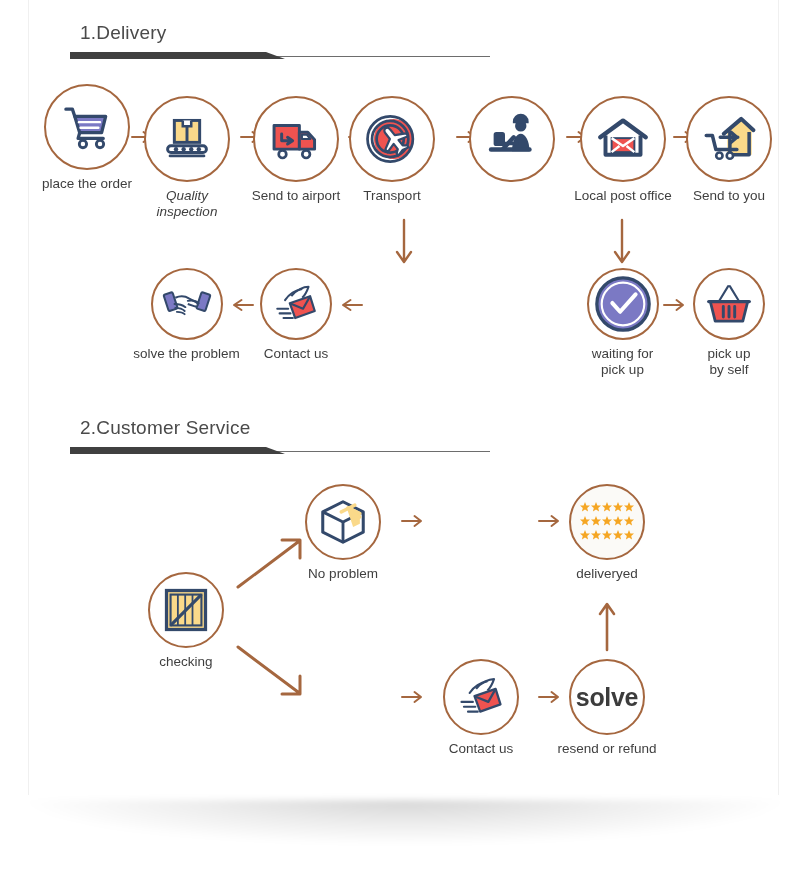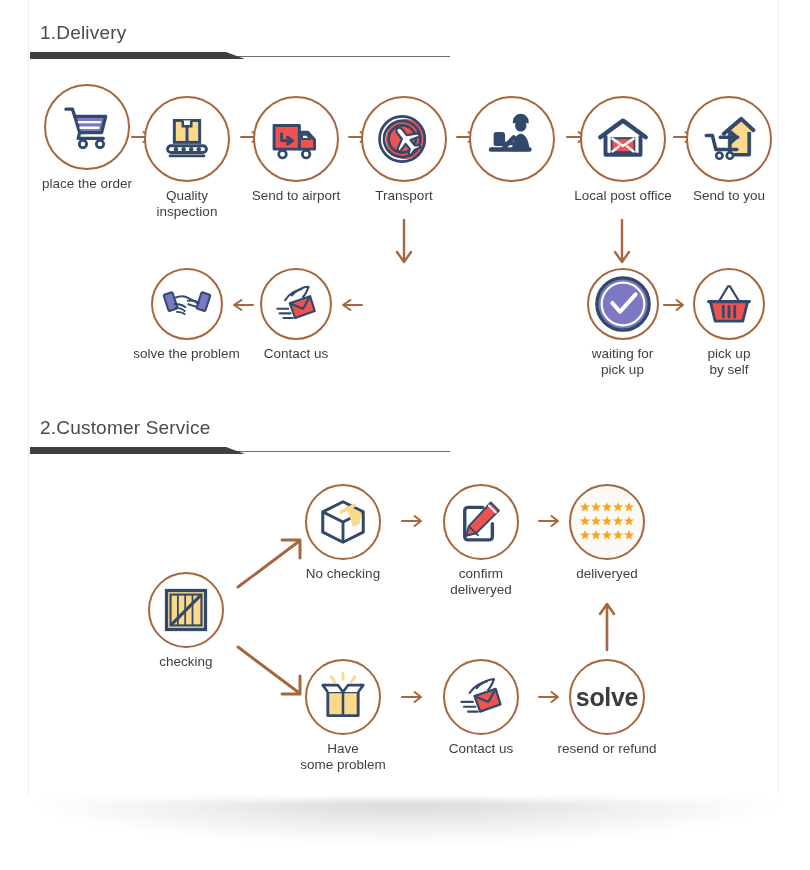--- a/index.html
+++ b/index.html
@@ -17,21 +17,21 @@
   .side-rule{position:absolute;top:0;width:1px;height:795px;background:#f0f0f0;}
   .side-rule.left{left:28px;}
   .side-rule.right{left:778px;}
   .bottom-shadow{
     position:absolute;left:30px;top:800px;width:750px;height:44px;
     background:radial-gradient(ellipse at 50% 0%, rgba(0,0,0,0.16) 0%, rgba(0,0,0,0.07) 38%, rgba(0,0,0,0.0) 72%);
     filter:blur(3px);
   }
 
   
-  .sec-head{position:absolute;left:30px;width:420px;}
+  .sec-head{position:absolute;left:30px;width:420px;padding-left:40px;}
   .sec-title{
     font-size:19px;color:#4a4a4a;font-weight:400;letter-spacing:.2px;
     padding-left:10px;
   }
   .sec-rule{position:relative;height:11px;margin-top:5px;}
   .sec-rule .thin{
     position:absolute;left:0;bottom:3px;width:420px;height:1px;background:#6d6d6d;
   }
   .sec-rule .thick{
     position:absolute;left:0;bottom:1px;width:215px;height:7px;background:#404040;
@@ -89,21 +89,21 @@
     </div>
     <div class="label">place the order</div>
   </div>
 
   <div class="arrow" style="left:131px;top:130px;">
     <svg width="22" height="14" viewBox="0 0 22 14">
         <path d="M1 7 h17 M12.5 2 L19 7 L12.5 12" fill="none" stroke="#a5673f" stroke-width="2" stroke-linecap="round" stroke-linejoin="round"></path>
       </svg>
   </div>
 
-  <div class="node" style="left:132px;top:96px;width:110px;">
+  <div class="node" style="left:132px;top:96px;width:110px;font-style:italic;">
     <div class="circle" style="width:86px;height:86px;margin:0 auto;">
       <svg width="54" height="54" viewBox="0 0 64 64">
         <rect x="17" y="10" width="30" height="26" fill="#fad98a" stroke="#33496b" stroke-width="3.5"></rect>
         <path d="M32 10 v26" stroke="#33496b" stroke-width="3.5"></path>
         <path d="M27 10 v7 h10 v-7" fill="#fff" stroke="#33496b" stroke-width="3"></path>
         <rect x="9" y="40" width="46" height="8" rx="4" fill="#fff" stroke="#33496b" stroke-width="3.5"></rect>
         <circle cx="19" cy="44" r="2.6" fill="#33496b"></circle>
         <circle cx="28" cy="44" r="2.6" fill="#33496b"></circle>
         <circle cx="37" cy="44" r="2.6" fill="#33496b"></circle>
         <circle cx="46" cy="44" r="2.6" fill="#33496b"></circle>
@@ -133,21 +133,21 @@
     </div>
     <div class="label">Send to airport</div>
   </div>
 
   <div class="arrow" style="left:348px;top:130px;">
     <svg width="22" height="14" viewBox="0 0 22 14">
         <path d="M1 7 h17 M12.5 2 L19 7 L12.5 12" fill="none" stroke="#a5673f" stroke-width="2" stroke-linecap="round" stroke-linejoin="round"></path>
       </svg>
   </div>
 
-  <div class="node" style="left:349px;top:96px;width:110px;">
+  <div class="node" style="left:337px;top:96px;width:110px;">
     <div class="circle" style="width:86px;height:86px;margin:0 auto;">
       <svg width="58" height="58" viewBox="0 0 64 64">
         <circle cx="34" cy="32" r="22" fill="#ef5350"></circle>
         <circle cx="30" cy="32" r="25" fill="none" stroke="#33496b" stroke-width="3"></circle>
         <circle cx="30" cy="32" r="20" fill="none" stroke="#33496b" stroke-width="3"></circle>
         <circle cx="30" cy="32" r="15" fill="none" stroke="#33496b" stroke-width="3"></circle>
         <g transform="rotate(-38 34 32)">
           <path d="M34 17 c2.6 0 3.4 2.2 3.4 5 v7.3 l11 6 v4 l-11 -3.2 v7.4 l4 3 v3 l-7.4 -2 l-7.4 2 v-3 l4 -3 v-7.4 l-11 3.2 v-4 l11 -6 V22 c0 -2.8 .8 -5 3.4 -5 Z" fill="#fff" stroke="#33496b" stroke-width="2.4" stroke-linejoin="round"></path>
         </g>
       </svg>
@@ -337,41 +337,29 @@
     <div class="circle" style="width:76px;height:76px;margin:0 auto;">
       <svg width="54" height="54" viewBox="0 0 64 64">
         <path d="M32 8 L56 20 L56 44 L32 56 L8 44 L8 20 Z" fill="#fff" stroke="#33496b" stroke-width="3.6" stroke-linejoin="round"></path>
         <path d="M8 20 L32 32 L56 20" fill="none" stroke="#33496b" stroke-width="3.4" stroke-linejoin="round"></path>
         <path d="M32 32 v24" stroke="#33496b" stroke-width="3.4"></path>
         <path d="M36 14 L52 22 L52 34 L44 38" fill="#fad98a" stroke="#fad98a" stroke-width="0"></path>
         <path d="M38 15 L52 22 M44 30 L52 26" fill="none" stroke="#fad98a" stroke-width="4" stroke-linecap="round"></path>
         <path d="M30 20 L46 12" fill="none" stroke="#fad98a" stroke-width="4" stroke-linecap="round"></path>
       </svg>
     </div>
-    <div class="label">No checking</div>
+    <div class="label">No problem</div>
   </div>
 
   <div class="arrow" style="left:401px;top:514px;">
     <svg width="24" height="14" viewBox="0 0 24 14">
         <path d="M1 7 h18 M13.5 2 L20 7 L13.5 12" fill="none" stroke="#a5673f" stroke-width="2" stroke-linecap="round" stroke-linejoin="round"></path>
       </svg>
   </div>
 
-  <div class="node" style="left:432px;top:484px;width:98px;">
-    <div class="circle" style="width:76px;height:76px;margin:0 auto;">
-      <svg width="52" height="52" viewBox="0 0 64 64">
-        <path d="M46 34 v16 a4 4 0 0 1 -4 4 H16 a4 4 0 0 1 -4 -4 V18 a4 4 0 0 1 4 -4 h18" fill="none" stroke="#33496b" stroke-width="4.2" stroke-linecap="round" stroke-linejoin="round"></path>
-        <path d="M44 8 l10 10 L26 46 l-12 3 l3 -12 Z" fill="#ef5350" stroke="#33496b" stroke-width="2.4" stroke-linejoin="round"></path>
-        <path d="M41 11 l10 10" stroke="#fff" stroke-width="2.4"></path>
-        <path d="M17 37 l12 12" fill="none" stroke="#33496b" stroke-width="2.2"></path>
-      </svg>
-    </div>
-    <div class="label">confirm
-deliveryed</div>
-  </div>
 
   <div class="arrow" style="left:538px;top:514px;">
     <svg width="24" height="14" viewBox="0 0 24 14">
         <path d="M1 7 h18 M13.5 2 L20 7 L13.5 12" fill="none" stroke="#a5673f" stroke-width="2" stroke-linecap="round" stroke-linejoin="round"></path>
       </svg>
   </div>
 
   <div class="node" style="left:558px;top:484px;width:98px;">
     <div class="circle" style="width:76px;height:76px;margin:0 auto;background:#fbfaf7;">
       <svg width="58" height="44" viewBox="0 0 58 44">
@@ -428,33 +416,20 @@
     </div>
     <div class="label">deliveryed</div>
   </div>
 
   <div class="arrow" style="left:597px;top:600px;">
     <svg width="20" height="52" viewBox="0 0 20 52">
         <path d="M10 50 V6 M3 14 L10 4 L17 14" fill="none" stroke="#a5673f" stroke-width="2.6" stroke-linecap="round" stroke-linejoin="round"></path>
       </svg>
   </div>
 
-  <div class="node" style="left:289px;top:659px;width:108px;">
-    <div class="circle" style="width:76px;height:76px;margin:0 auto;">
-      <svg width="54" height="54" viewBox="0 0 64 64">
-        <path d="M32 4 v7 M18 8 l4 6 M46 8 l-4 6 M10 17 l6 3 M54 17 l-6 3" stroke="#fad98a" stroke-width="3.4" stroke-linecap="round"></path>
-        <rect x="14" y="26" width="36" height="28" fill="#fad98a" stroke="#33496b" stroke-width="3.4" stroke-linejoin="round"></rect>
-        <path d="M32 26 v28" stroke="#33496b" stroke-width="3"></path>
-        <path d="M14 26 L8 18 h18 l6 8" fill="#fff" stroke="#33496b" stroke-width="3.2" stroke-linejoin="round"></path>
-        <path d="M50 26 L56 18 H38 l-6 8" fill="#fff" stroke="#33496b" stroke-width="3.2" stroke-linejoin="round"></path>
-      </svg>
-    </div>
-    <div class="label">Have
-some problem</div>
-  </div>
 
   <div class="arrow" style="left:401px;top:690px;">
     <svg width="24" height="14" viewBox="0 0 24 14">
         <path d="M1 7 h18 M13.5 2 L20 7 L13.5 12" fill="none" stroke="#a5673f" stroke-width="2" stroke-linecap="round" stroke-linejoin="round"></path>
       </svg>
   </div>
 
   <div class="node" style="left:432px;top:659px;width:98px;">
     <div class="circle" style="width:76px;height:76px;margin:0 auto;">
       <svg width="52" height="52" viewBox="0 0 64 64">

